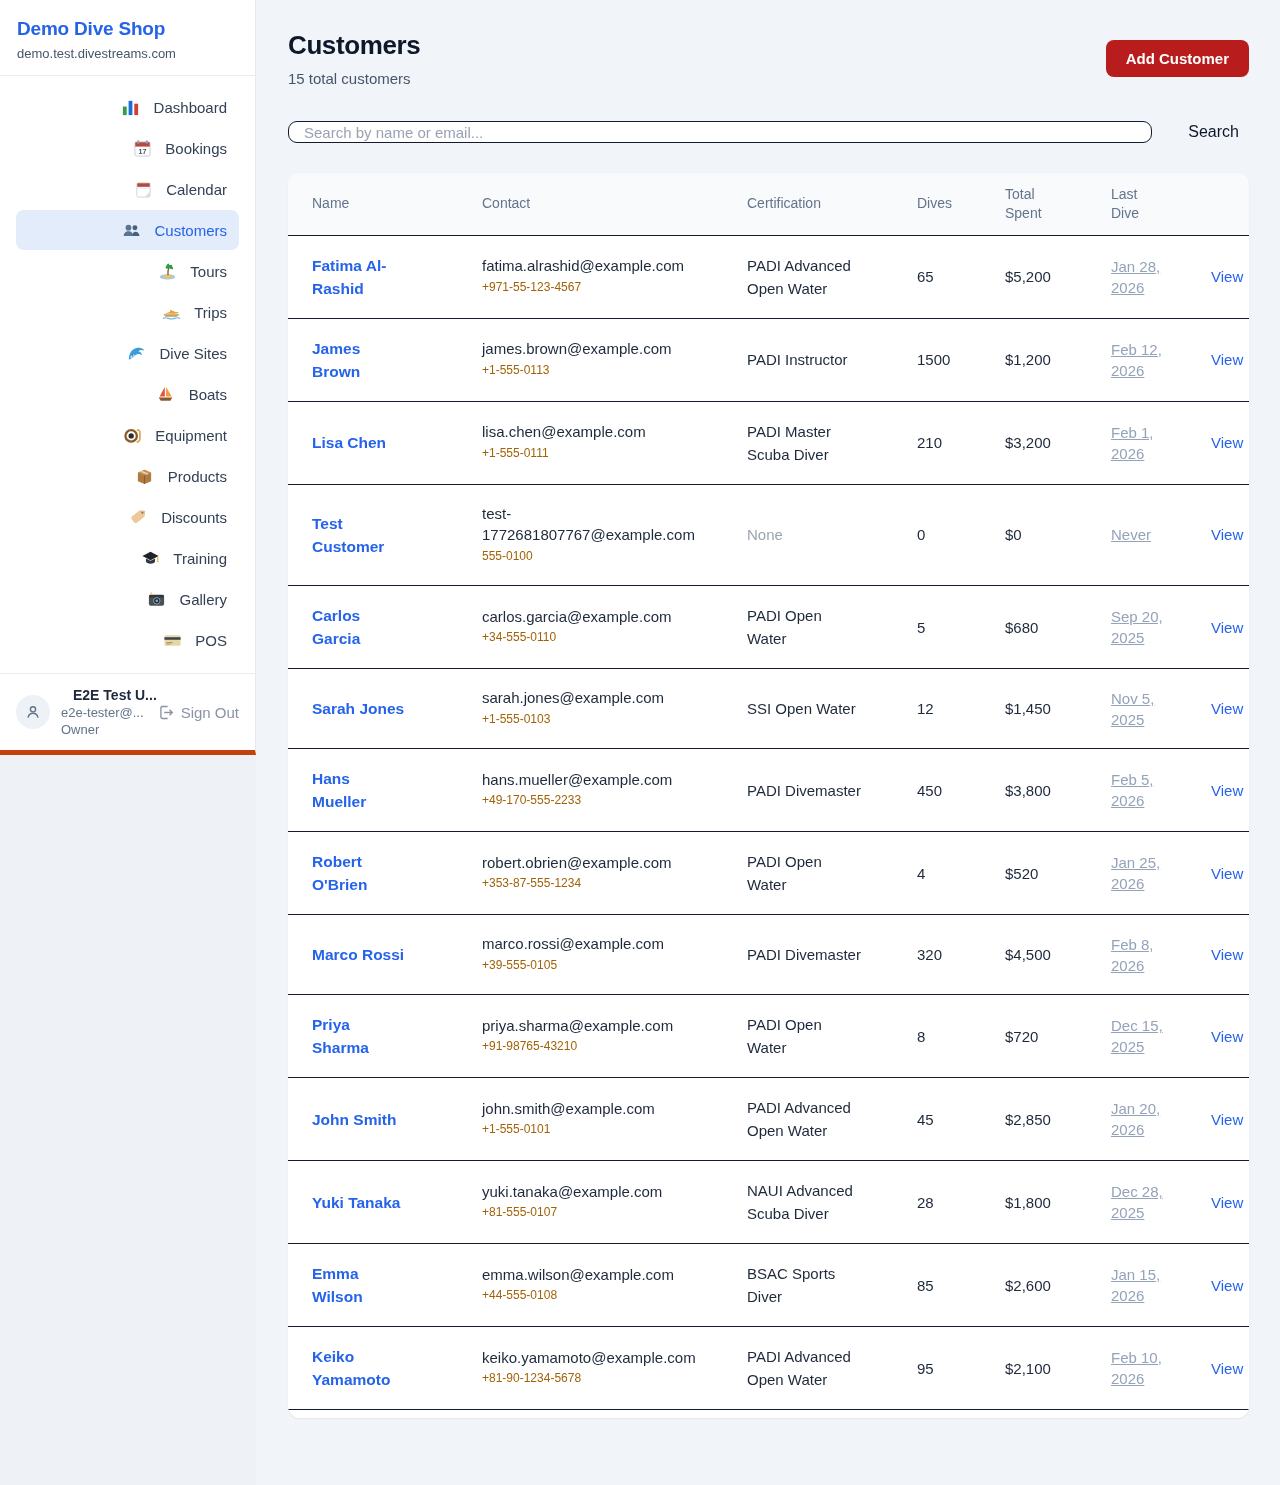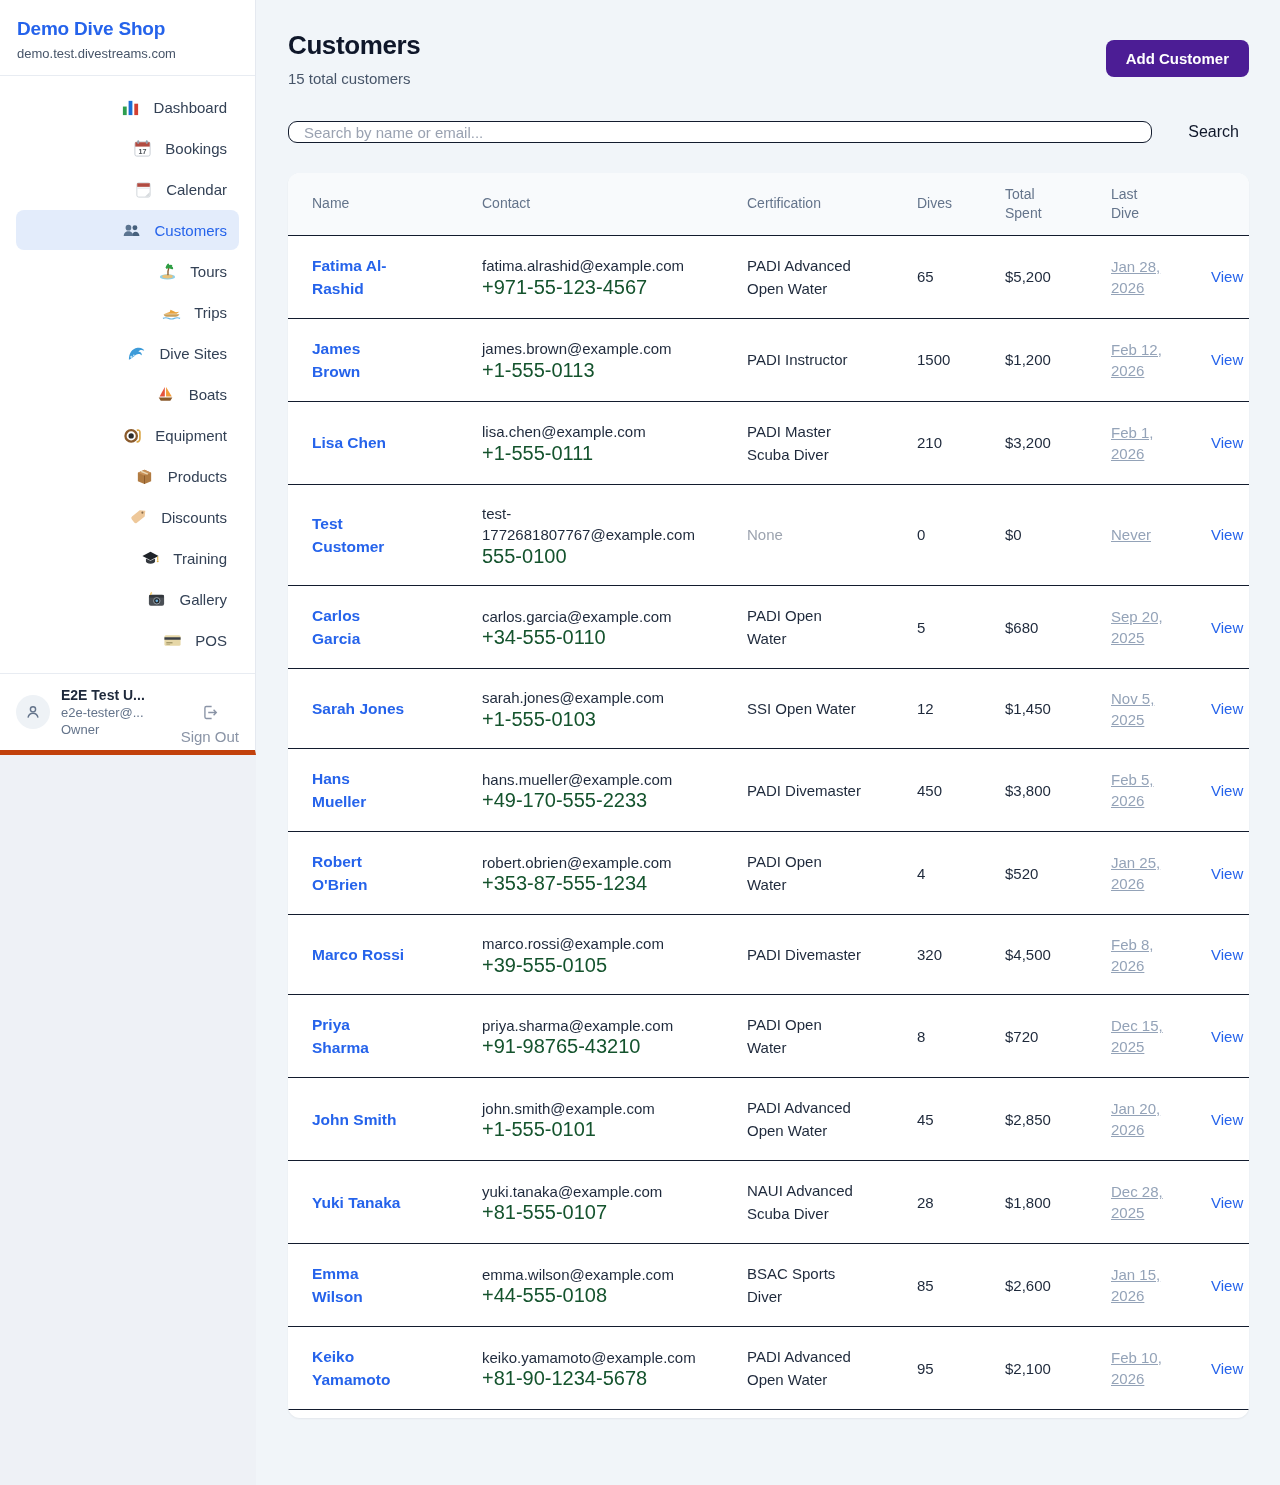--- a/index.html
+++ b/index.html
@@ -14,31 +14,31 @@
   .nav { padding:10px 0 12px 0; }
   .nav-item { display:flex; align-items:center; gap:13px; margin:1px 16px; padding:10px 12px; border-radius:8px; cursor:pointer; color:#334155; font-size:15px;justify-content:flex-end; }
   .nav-item.active { background:#e3ecfb; color:#2563eb; font-weight:500; }
   .nav-icon { width:20px; height:20px; display:inline-flex; align-items:center; justify-content:center; flex:0 0 20px; }
   .nav-icon svg { width:19px; height:19px; }
 
   .user-footer { border-top:1px solid #e8ecf2; padding:13px 16px; display:flex; align-items:center; gap:11px; position:relative; }
   .avatar { width:34px; height:34px; border-radius:50%; background:#eef2f6; display:flex; align-items:center; justify-content:center; flex:0 0 34px; }
   .avatar svg { width:20px; height:20px; }
   .user-info { min-width:0; }
-  .user-name { font-size:14px; font-weight:700; color:#1e293b; white-space:nowrap; }
+  .user-name { font-size:14px; font-weight:700; color:#1e293b; white-space:nowrap;margin-left:12px; }
   .user-email, .user-role { font-size:13px; color:#64748b; margin-top:2px; white-space:nowrap; }
-  .signout { position:absolute; right:16px; top:30px; display:flex; align-items:center; gap:7px; color:#8a94a6; font-size:15px; cursor:pointer;flex-direction:column; }
+  .signout { position:absolute; right:16px; top:30px; display:flex; align-items:center; gap:7px; color:#8a94a6; font-size:15px; cursor:pointer; }
   .signout svg { width:17px; height:17px; }
 
   
   .main { flex:1 1 auto; padding:30px 31px 24px 32px; background:#f1f5f9; min-height:1485px; }
   .page-header { display:flex; justify-content:space-between; align-items:flex-start; }
   .page-title { font-size:26px; font-weight:800; color:#0f172a; letter-spacing:-0.4px; }
   .page-subtitle { font-size:15px; color:#475569; margin-top:9px; }
-  .btn-primary { background:#4c1d95; color:#fff; border:none; border-radius:8px; font-size:15px; font-weight:600; padding:10px 20px; margin-top:10px; cursor:pointer; font-family:inherit; }
+  .btn-primary { background:#b91c1c; color:#fff; border:none; border-radius:8px; font-size:15px; font-weight:600; padding:10px 20px; margin-top:10px; cursor:pointer; font-family:inherit; }
 
   .search-row { display:flex; align-items:center; margin-top:30px; }
   .search-input { flex:1 1 auto; height:22px; border:1px solid #131c2e; border-radius:9px; background:#fff; padding:0 15px; font-size:15px; font-family:inherit; color:#1e293b; outline:none; }
   .search-input::placeholder { color:#9aa2b1; }
   .search-btn { background:none; border:none; font-family:inherit; font-size:16px; color:#0f172a; margin-left:26px; padding:6px 10px; cursor:pointer; }
 
   
   .card { background:#fff; border-radius:12px; margin-top:26px; overflow:hidden; box-shadow:0 1px 2px rgba(16,24,40,.06); padding-bottom:8px; }
   table { width:100%; border-collapse:collapse; table-layout:fixed; }
   thead th { background:#f8fafc; color:#64748b; font-size:14px; font-weight:400; text-align:left; height:62px; vertical-align:middle; padding:10px 18px 10px 24px; border-bottom:1px solid #131c2e; line-height:19px; }
@@ -46,21 +46,21 @@
   th.h-last { padding-right:30px; }
   tbody td { vertical-align:middle; padding:18px 6px 18px 24px; border-bottom:1px solid #131c2e; font-size:15px; color:#1e293b; }
   col.c-name { width:170px; } col.c-contact { width:265px; } col.c-cert { width:170px; }
   col.c-dives { width:88px; } col.c-spent { width:106px; } col.c-last { width:100px; } col.c-action { width:62px; }
   td.cell-name { padding-right:50px; }
   td.cell-cert { padding-right:28px; line-height:23px; }
   td.cell-last { padding-right:12px; color:#94a3b8; line-height:21px;text-decoration:underline; }
   td.cell-action { text-align:right; padding-right:24px; }
   .name-link { color:#2563eb; font-weight:600; font-size:15.5px; line-height:23px; text-decoration:none; cursor:pointer; display:inline-block; }
   .email { color:#1e293b; font-size:15px; line-height:21.5px; overflow-wrap:break-word; }
-  .phone { color:#14532d; font-size:20px; line-height:21.5px; }
+  .phone { color:#a16207; font-size:12px; line-height:21.5px; }
   .cell-cert.muted { color:#9ca3af; }
   .view-link { color:#2563eb; font-size:15px; text-decoration:none; cursor:pointer; }
 </style>
 </head>
 <body>
 
 <div class="app">
 
   <aside class="sidebar">
     <div class="shop-header">

